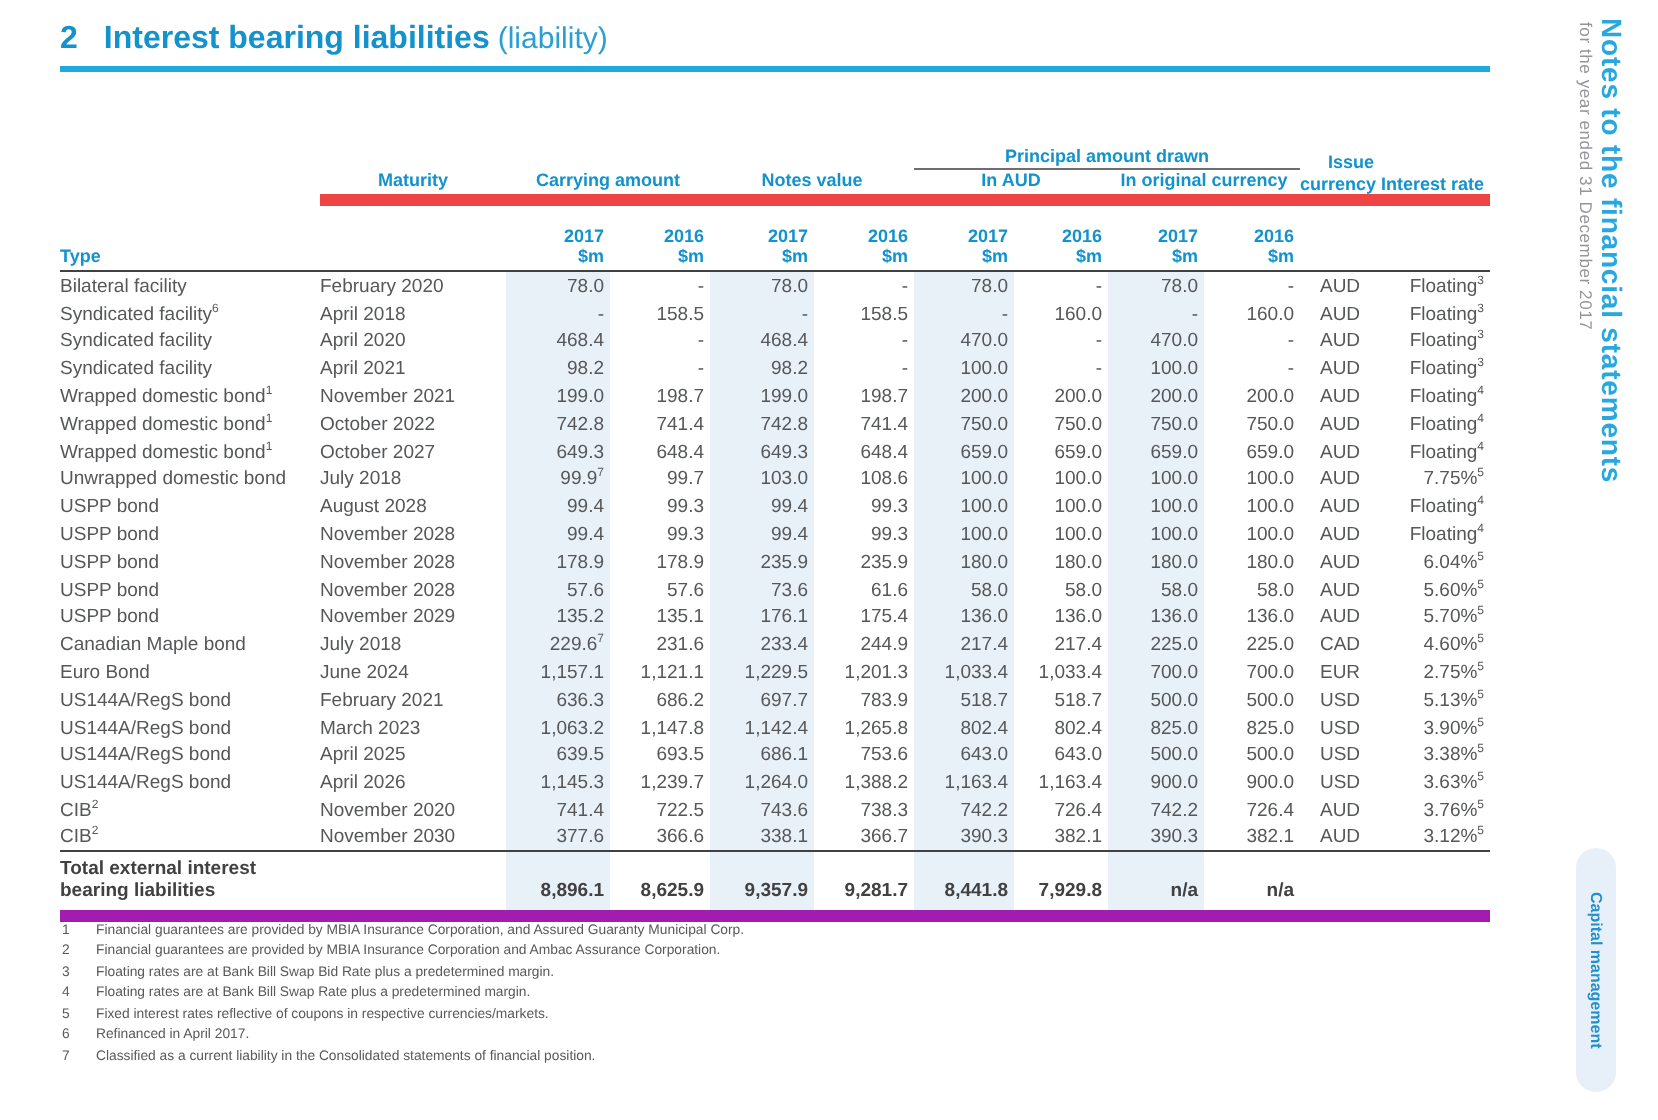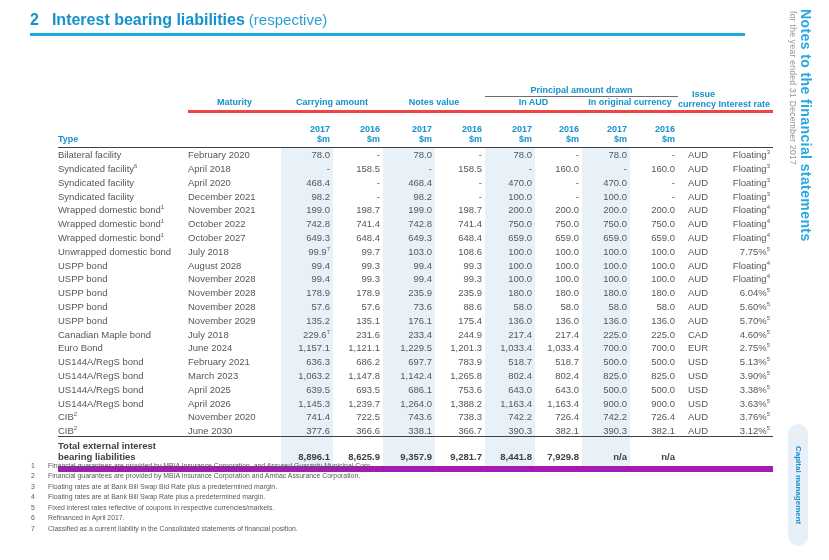--- a/index.html
+++ b/index.html
@@ -10,28 +10,28 @@
   }
   
   .title-row { position:absolute; left:30px; top:11px; width:715px; }
   .title-line { display:flex; align-items:baseline; gap:13px; }
   .title-num { font-size:16px; font-weight:bold; color:#1492cc; }
   .title-text { font-size:16px; font-weight:bold; color:#1492cc; }
   .title-suffix { font-size:15px; font-weight:normal; color:#2b9fd4; margin-left:4px; }
   .title-rule { margin-top:4px; height:3px; background:#1ea9de; }
 
   
-  table { position:absolute; left:30px; top:76px; width:715px; border-collapse:collapse; table-layout:fixed;margin-left:28px; }
+  table { position:absolute; left:30px; top:64px; width:715px; border-collapse:collapse; table-layout:fixed; }
   td { font-size:9.5px; line-height:1.12; vertical-align:bottom; padding:0; }
   thead td { color:#1492cc; font-weight:bold; font-size:9px; }
   .h1 td { height:20px; }
   .h2 td { height:15px; padding-bottom:2px; }
   .h3 td { height:36px; padding-bottom:2px; }
   .bbA { border-bottom:1px solid #6d6e71; }
-  .bbB { border-bottom:3px solid #ef4444; }
+  .bbB { border-bottom:6px solid #ef4444; }
   .hb  { border-bottom:1.6px solid #414042; }
   .ce { text-align:center; }
   .ra { text-align:right; padding-right:3px; }
   .la { text-align:left; }
   tbody td { height:13.8px; color:#555759; white-space:nowrap; overflow:hidden; }
   tbody td.shade, tfoot td.shade { background:#e9f1f8; }
   sup { font-size:6px; vertical-align:super; line-height:0; }
   .total td { border-top:1px solid #414042; border-bottom:6px solid #a21caf;
               font-weight:bold; color:#414042; padding-top:4px; padding-bottom:3px; }
   .total .lbl { width:132px; font-size:9.5px; line-height:1.15; }
@@ -49,21 +49,21 @@
           background:#e7f0f8; border-radius:10px;
           display:flex; align-items:center; justify-content:center; cursor:pointer; }
   .pill span { writing-mode:vertical-rl; font-size:8px; font-weight:bold; color:#2191cd; white-space:nowrap; }
 </style>
 </head>
 <body>
 
 <div class="title-row">
   <div class="title-line">
     <span class="title-num">2</span>
-    <span class="title-text"><span>Interest bearing liabilities</span><span class="title-suffix">(respective)</span></span>
+    <span class="title-text"><span>Interest bearing liabilities</span><span class="title-suffix">(liability)</span></span>
   </div>
   <div class="title-rule"></div>
 </div>
 
 <table>
   <colgroup>
     <col style="width:130px">
       <col style="width:93px">
     <col style="width:52px">
       <col style="width:50px">
@@ -168,21 +168,21 @@
         <td class="ra">-</td>
         <td class="ra shade">470.0</td>
         <td class="ra">-</td>
         <td class="ra shade">470.0</td>
         <td class="ra">-</td>
         <td class="ce">AUD</td>
         <td class="ra">Floating<sup>3</sup></td>
       </tr>
       <tr>
         <td class="la">Syndicated facility</td>
-        <td class="la">December 2021</td>
+        <td class="la">April 2021</td>
         <td class="ra shade">98.2</td>
         <td class="ra">-</td>
         <td class="ra shade">98.2</td>
         <td class="ra">-</td>
         <td class="ra shade">100.0</td>
         <td class="ra">-</td>
         <td class="ra shade">100.0</td>
         <td class="ra">-</td>
         <td class="ce">AUD</td>
         <td class="ra">Floating<sup>3</sup></td>
@@ -284,21 +284,21 @@
         <td class="ra">180.0</td>
         <td class="ce">AUD</td>
         <td class="ra">6.04%<sup>5</sup></td>
       </tr>
       <tr>
         <td class="la">USPP bond</td>
         <td class="la">November 2028</td>
         <td class="ra shade">57.6</td>
         <td class="ra">57.6</td>
         <td class="ra shade">73.6</td>
-        <td class="ra">88.6</td>
+        <td class="ra">61.6</td>
         <td class="ra shade">58.0</td>
         <td class="ra">58.0</td>
         <td class="ra shade">58.0</td>
         <td class="ra">58.0</td>
         <td class="ce">AUD</td>
         <td class="ra">5.60%<sup>5</sup></td>
       </tr>
       <tr>
         <td class="la">USPP bond</td>
         <td class="la">November 2029</td>
@@ -406,21 +406,21 @@
         <td class="ra">738.3</td>
         <td class="ra shade">742.2</td>
         <td class="ra">726.4</td>
         <td class="ra shade">742.2</td>
         <td class="ra">726.4</td>
         <td class="ce">AUD</td>
         <td class="ra">3.76%<sup>5</sup></td>
       </tr>
       <tr>
         <td class="la">CIB<sup>2</sup></td>
-        <td class="la">June 2030</td>
+        <td class="la">November 2030</td>
         <td class="ra shade">377.6</td>
         <td class="ra">366.6</td>
         <td class="ra shade">338.1</td>
         <td class="ra">366.7</td>
         <td class="ra shade">390.3</td>
         <td class="ra">382.1</td>
         <td class="ra shade">390.3</td>
         <td class="ra">382.1</td>
         <td class="ce">AUD</td>
         <td class="ra">3.12%<sup>5</sup></td>

